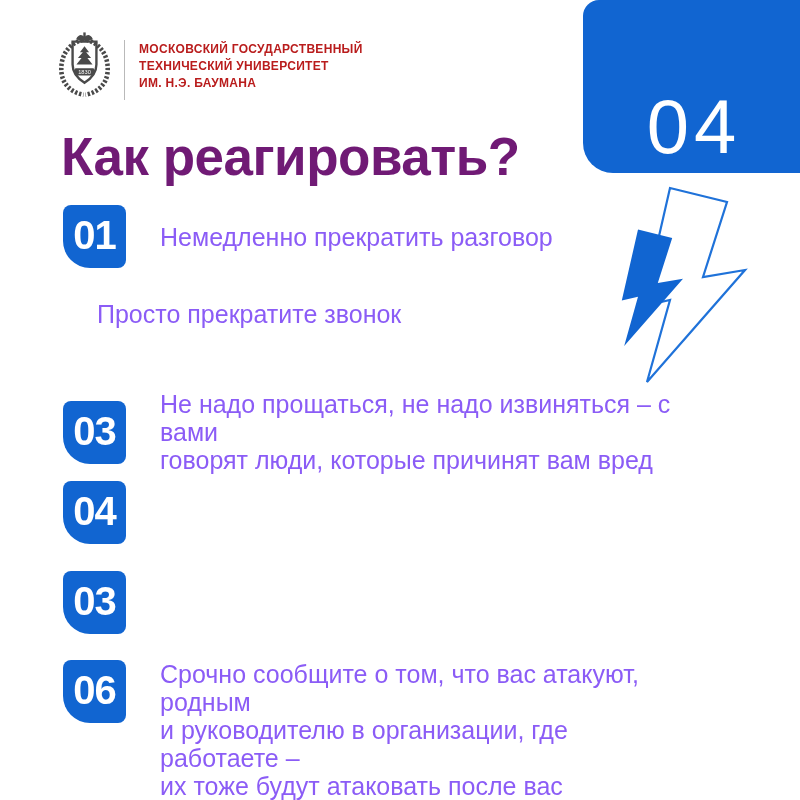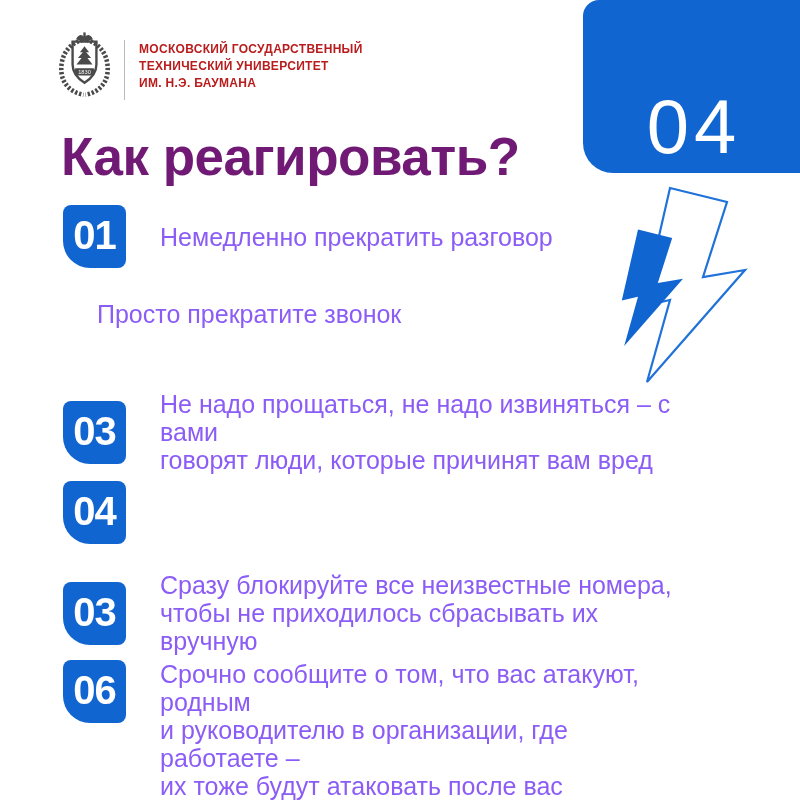--- a/index.html
+++ b/index.html
@@ -112,22 +112,20 @@
     <div class="item-text">Не надо прощаться, не надо извиняться – с вами
 говорят люди, которые причинят вам вред</div>
   </div>
 
   <div class="item" style="top:481px">
     <div class="num-badge">04</div>
   </div>
 
   <div class="item" style="top:571px">
     <div class="num-badge">03</div>
-    <div class="item-text">Сразу блокируйте все неизвестные номера,
-чтобы не приходилось сбрасывать их вручную</div>
   </div>
 
   <div class="item align-top" style="top:660px">
     <div class="num-badge">06</div>
     <div class="item-text">Срочно сообщите о том, что вас атакуют, родным
 и руководителю в организации, где работаете –
 их тоже будут атаковать после вас</div>
   </div>
 
 </div>

